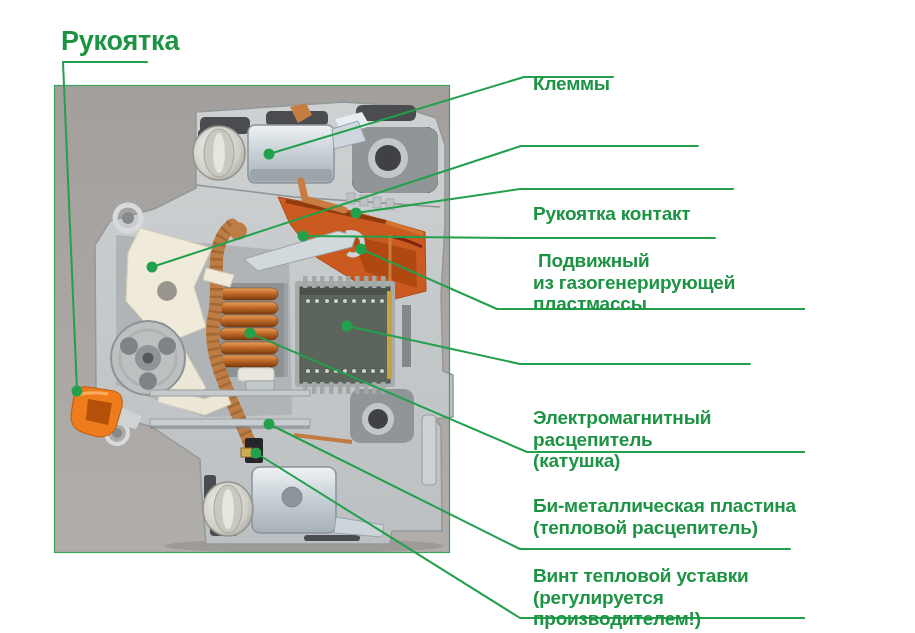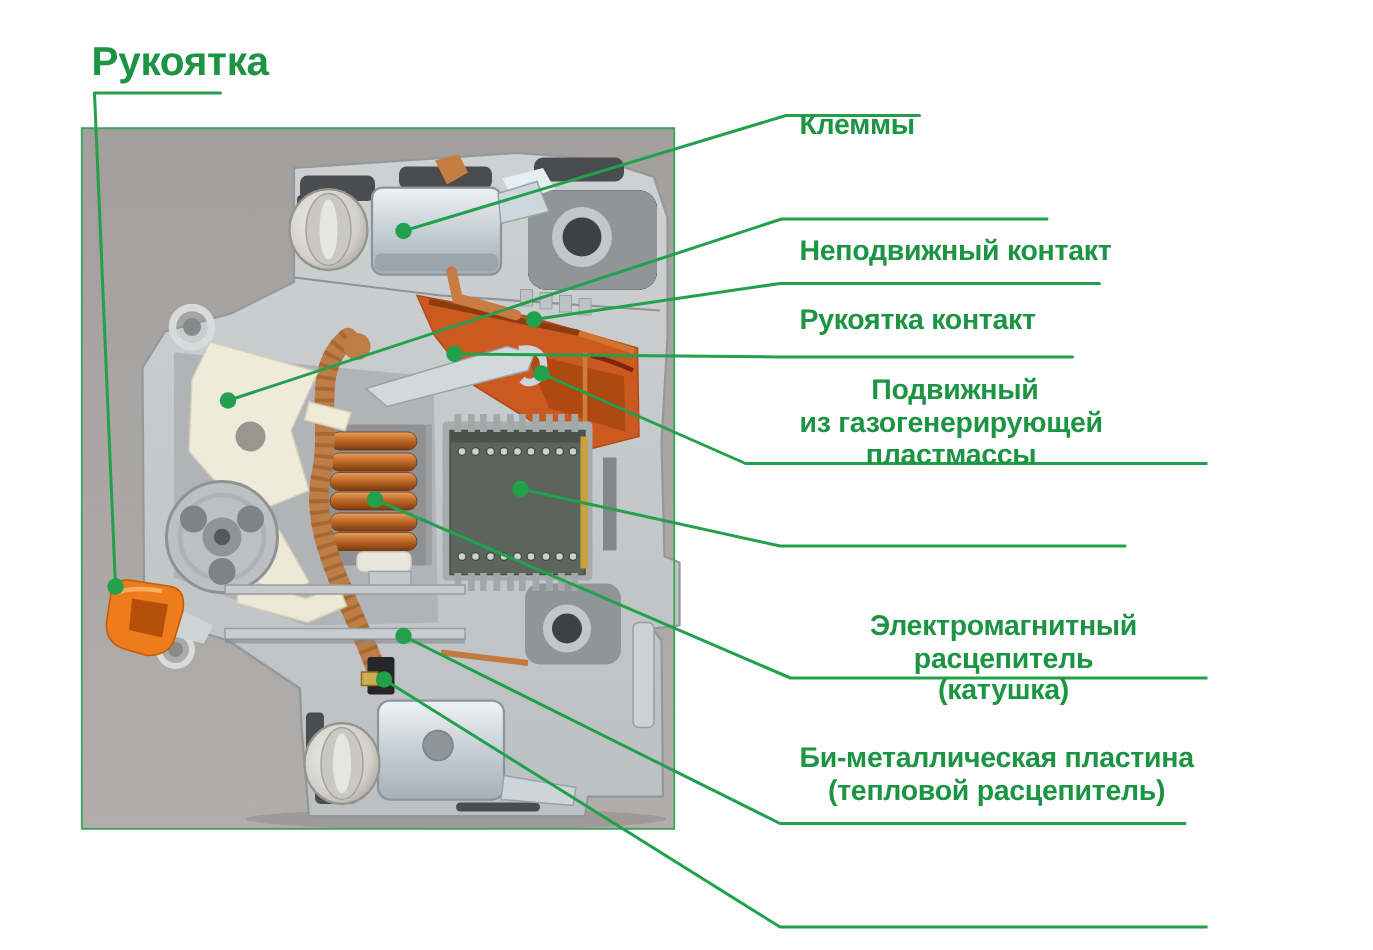--- a/index.html
+++ b/index.html
@@ -1,18 +1,18 @@
 <!DOCTYPE html>
 <html><head>
 <meta charset="utf-8">
 <style>
   html,body{margin:0;padding:0;background:#ffffff;}
   .canvas{
     position:relative;width:805px;height:633px;background:#ffffff;
-    font-family:"Liberation Sans","DejaVu Sans",sans-serif;overflow:hidden;text-align:center;
+    font-family:"Liberation Sans","DejaVu Sans",sans-serif;overflow:hidden;
   }
   .scene{position:absolute;left:0;top:0;}
   .lbl{
     position:absolute;color:#1c9444;font-weight:bold;font-size:19px;
     line-height:21.5px;white-space:pre-wrap;letter-spacing:-0.2px;
   }
   .lbl.title{font-size:27px;line-height:30px;}
 </style>
 </head>
 <body>
@@ -268,23 +268,24 @@
     <circle cx="361" cy="249" r="5.5"></circle>
     <circle cx="347" cy="326" r="5.5"></circle>
     <circle cx="250" cy="333" r="5.5"></circle>
     <circle cx="269" cy="424" r="5.5"></circle>
     <circle cx="256" cy="453" r="5.5"></circle>
   </g>
 </svg>
 
 <div class="lbl title" style="left:61px;top:26px;">Рукоятка</div>
 <div class="lbl" style="left:533px;top:45px;margin-top:28px;">Клеммы</div>
-<div class="lbl" style="left:533px;top:157px;">Неподвижный контакт</div>
 <div class="lbl" style="left:533px;top:203px;">Рукоятка контакт</div>
 <div class="lbl" style="left:533px;top:250px;"> Подвижный
 из газогенерирующей
 пластмассы</div>
 <div class="lbl" style="left:533px;top:495px;">Би-металлическая пластина
 (тепловой расцепитель)</div>
 <div class="lbl" style="left:533px;top:407px;">Электромагнитный расцепитель
 (катушка)</div>
+<div class="lbl" style="left:533px;top:565px;">Винт тепловой уставки
+(регулируется производителем!)</div>
 
 </div>
 
 </body></html>

